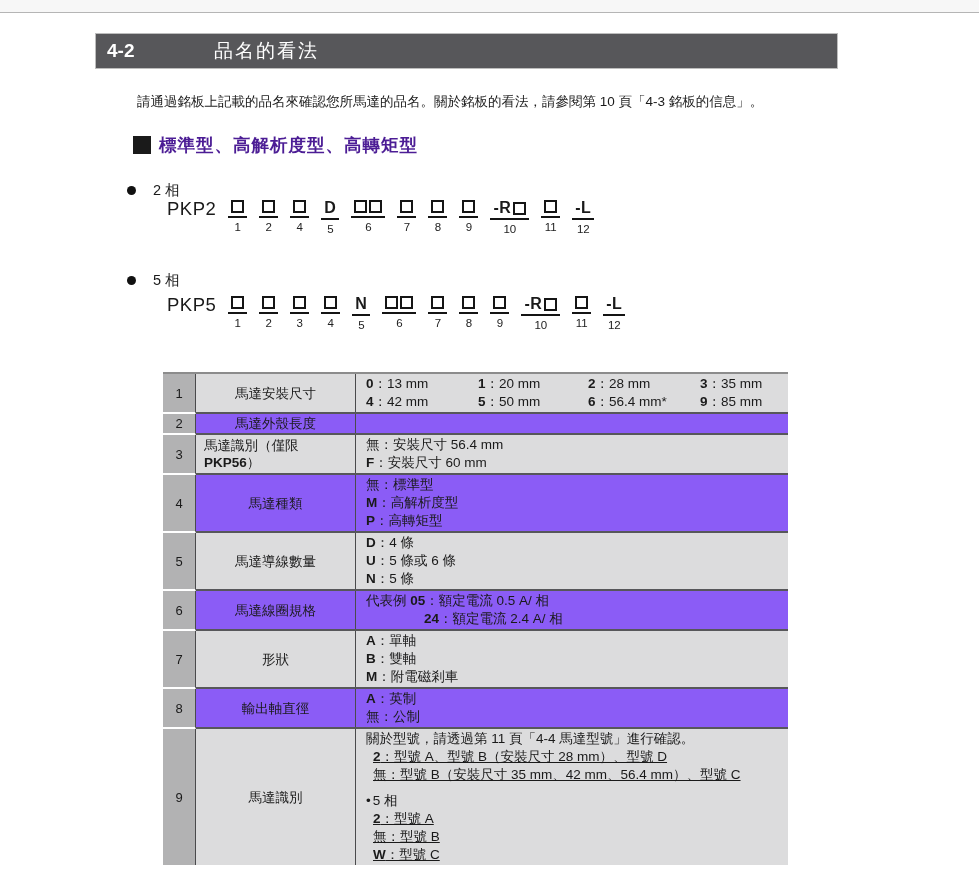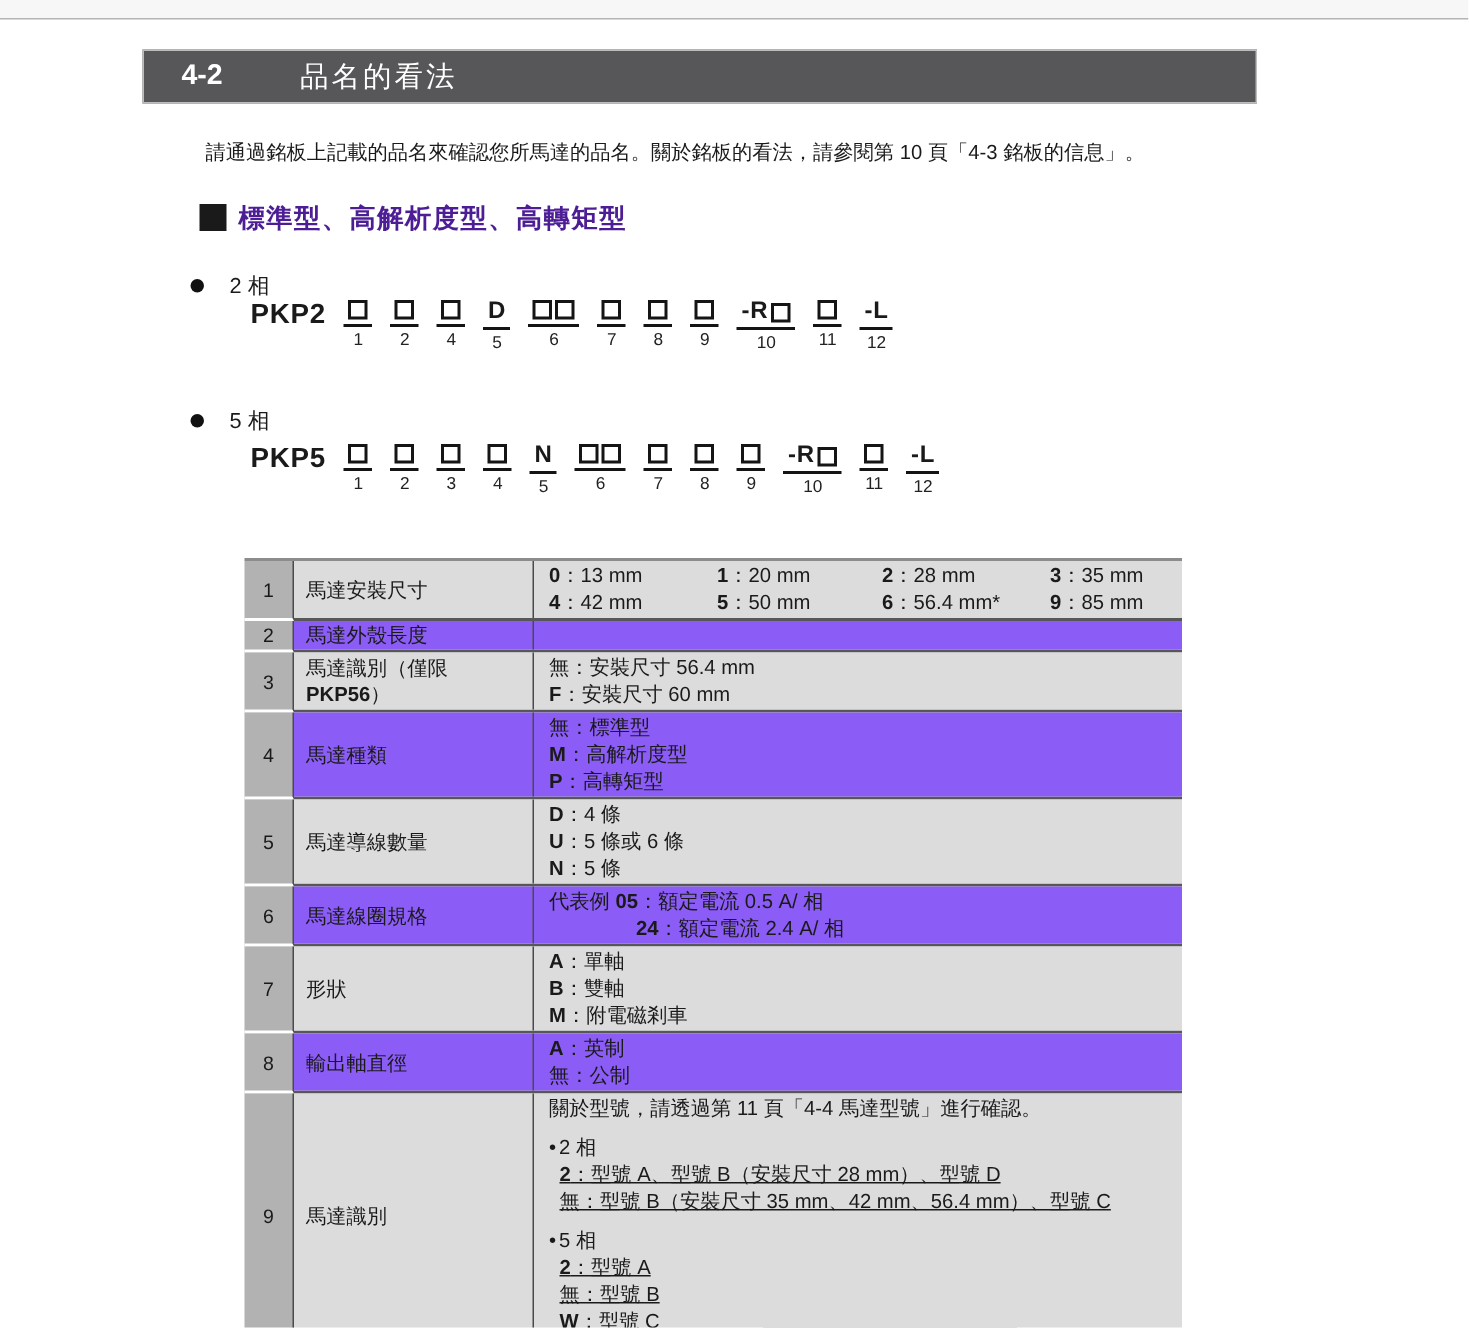--- a/index.html
+++ b/index.html
@@ -12,40 +12,41 @@
     font-family:"Liberation Sans", sans-serif;
     color:#1a1a1a;
   }
   .top-strip {
     position:absolute; left:0; top:0; width:979px; height:13px;
     background:#f7f7f7; border-bottom:1px solid #b5b5b5;
   }
   .header-bar {
     position:absolute; left:95px; top:33px; width:743px; height:36px;
     background:#57575a; border:1px solid #bdbdbd;
-    display:flex; align-items:center; padding-left:25px;
+    display:flex; align-items:center; padding-left:11px;
     color:#ffffff;
+    gap:28px;
   }
   .header-num { font-size:19px; font-weight:bold; width:79px; }
   .header-title { font-size:19px; font-weight:normal; letter-spacing:2px; }
   .intro {
     position:absolute; left:123px; top:93px; width:790px;
     font-size:13.5px; line-height:18px; color:#1a1a1a;padding-left:14px;
   }
   .section-heading {
     position:absolute; left:133px; top:133px;
     display:flex; align-items:center;
   }
   .section-square { width:18px; height:18px; background:#1a1a1a; margin-right:8px; }
   .section-text { font-size:17.5px; font-weight:bold; color:#4c1d95; letter-spacing:1px; }
   .phase-row { position:absolute; left:127px; display:flex; align-items:center; }
   .phase-dot { width:9px; height:9px; border-radius:50%; background:#111; margin-right:17px; }
   .phase-label { font-size:14.5px; }
   .code-line { position:absolute; left:167px; display:flex; align-items:flex-start; }
-  .code-prefix { font-size:18.5px; font-weight:bold; line-height:17px; margin-right:12px; letter-spacing:0.5px; }
+  .code-prefix { font-size:18.5px; font-weight:normal; line-height:17px; margin-right:12px; letter-spacing:0.5px; }
   .grp { display:flex; flex-direction:column; align-items:center; margin-right:12px; }
   .grp:last-child { margin-right:0; }
   .grp-main {
     display:flex; align-items:flex-end;
     padding:0 3px 3px 3px;
     border-bottom:2px solid #141414;
     min-height:17px;
   }
   .code-box {
     display:inline-block; width:13px; height:13px;
@@ -67,21 +68,21 @@
     border-right:1px solid #4a4a4c; border-bottom:2px solid #ffffff;
     font-size:13px; color:#1a1a1a;
   }
   .trow:last-child .tnum { border-bottom:none; }
   .tmain { flex:1; display:flex; border-bottom:2px solid #57575a; }
   .trow:last-child .tmain { border-bottom:none; }
   .tlabel {
     width:160px; flex:none; padding:1px 8px;
     display:flex; align-items:center;
     border-right:1px solid #4a4a4c;
-    font-size:13.5px; line-height:17px;
+    font-size:13.5px; line-height:17px;justify-content:center;
   }
   .tcontent { flex:1; padding:1px 10px; font-size:13.5px; }
   .shaded .tlabel, .shaded .tcontent { background:#dcdcdd; }
   .plain .tlabel, .plain .tcontent { background:#8b5cf6; }
   .opt-grid { display:grid; grid-template-columns:112px 110px 112px 1fr; }
   .opt-grid > div { line-height:18px; }
   .cline { line-height:18px; }
   .cline.gap { margin-top:8px; }
   .cline.ind-opt { padding-left:7px;text-decoration:underline; }
   .cline.ind-rep { padding-left:58px; }
@@ -369,21 +370,20 @@
       </div>
     </div>
     <div class="trow shaded">
       <div class="tnum">9</div>
       <div class="tmain">
         <div class="tlabel">
           <span><span>馬達識別</span></span>
         </div>
         <div class="tcontent">
           <div class="cline"><span>關於型號，請透過第 11 頁「4-4 馬達型號」進行確認。</span></div>
-          <div class="cline gap"><span class="bullet-char">•</span><span>2 相</span></div>
           <div class="cline ind-opt"><span class="bcode">2</span><span>：型號 A、型號 B（安裝尺寸 28 mm）、型號 D</span></div>
           <div class="cline ind-opt"><span>無：型號 B（安裝尺寸 35 mm、42 mm、56.4 mm）、型號 C</span></div>
           <div class="cline gap"><span class="bullet-char">•</span><span>5 相</span></div>
           <div class="cline ind-opt"><span class="bcode">2</span><span>：型號 A</span></div>
           <div class="cline ind-opt"><span>無：型號 B</span></div>
           <div class="cline ind-opt"><span class="bcode">W</span><span>：型號 C</span></div>
         </div>
       </div>
     </div>
   </div>

